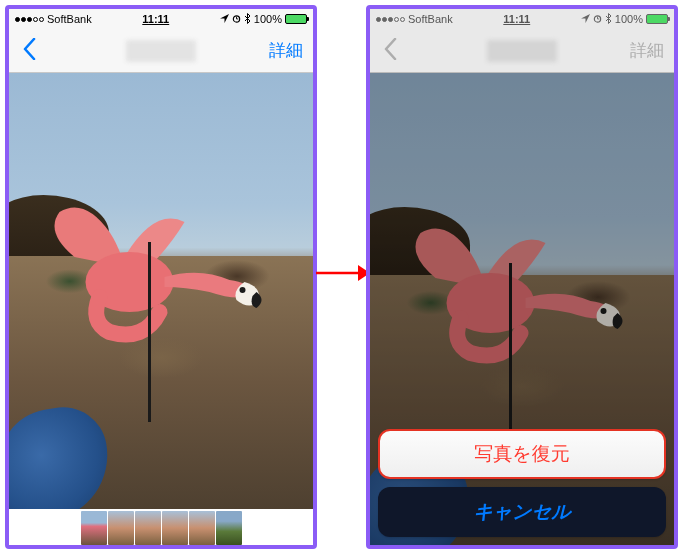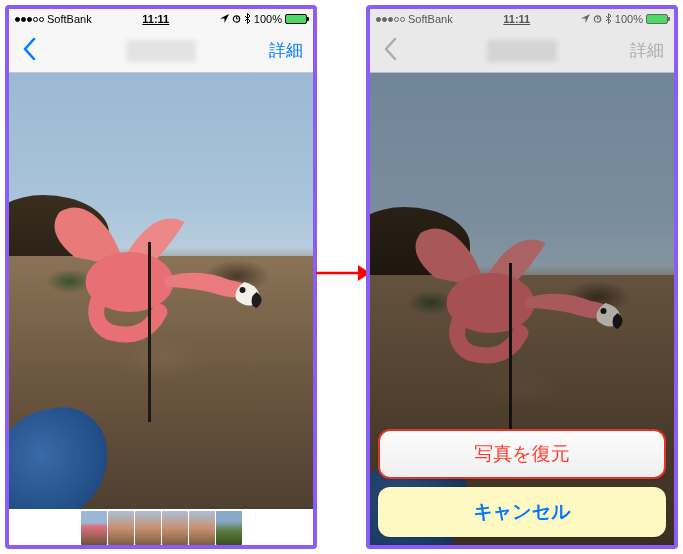--- a/index.html
+++ b/index.html
@@ -177,21 +177,21 @@
     border-radius: 12px;
     height: 50px;
     display: flex;
     align-items: center;
     justify-content: center;
     font-size: 19px;
     cursor: pointer;
     box-shadow: 0 1px 2px rgba(0,0,0,0.15);
   }
   .sheet-btn.restore { color: #ff3b30; }
-  .sheet-btn.cancel { color: #007aff; font-weight: 600; background: #fef9c3; }
+  .sheet-btn.cancel { color: #007aff; font-weight: 600; background: #0f172a; font-style: italic; }
 
   
   .arrow {
     position: absolute;
     left: 314px; top: 262px;
     width: 58px; height: 22px;
     pointer-events: none;
   }
 </style>
 </head>

